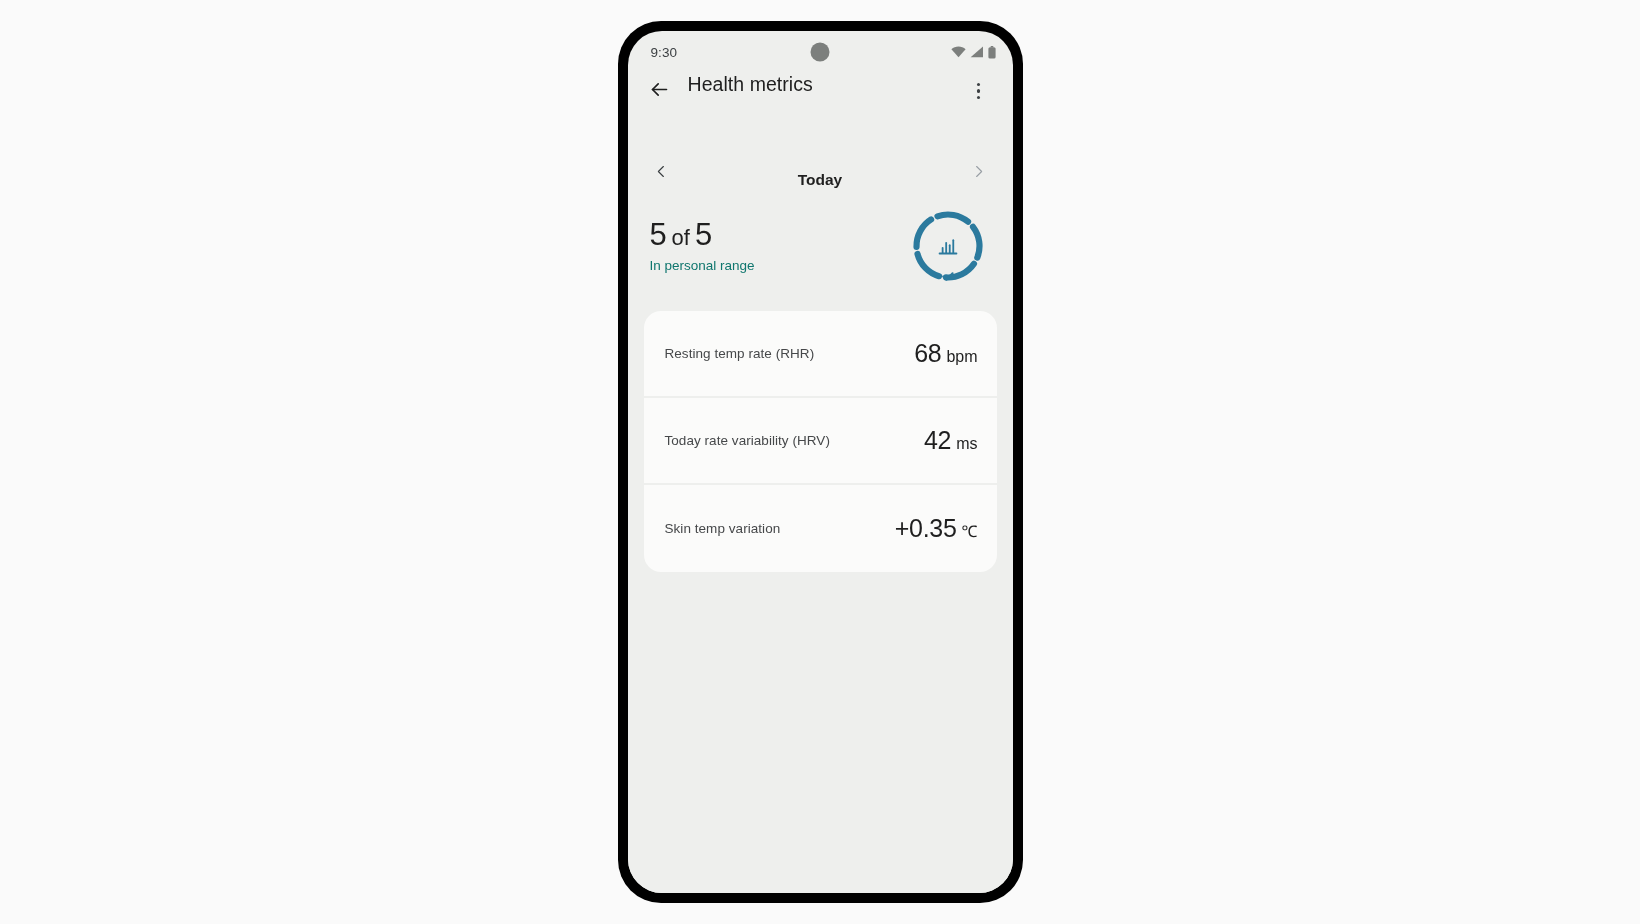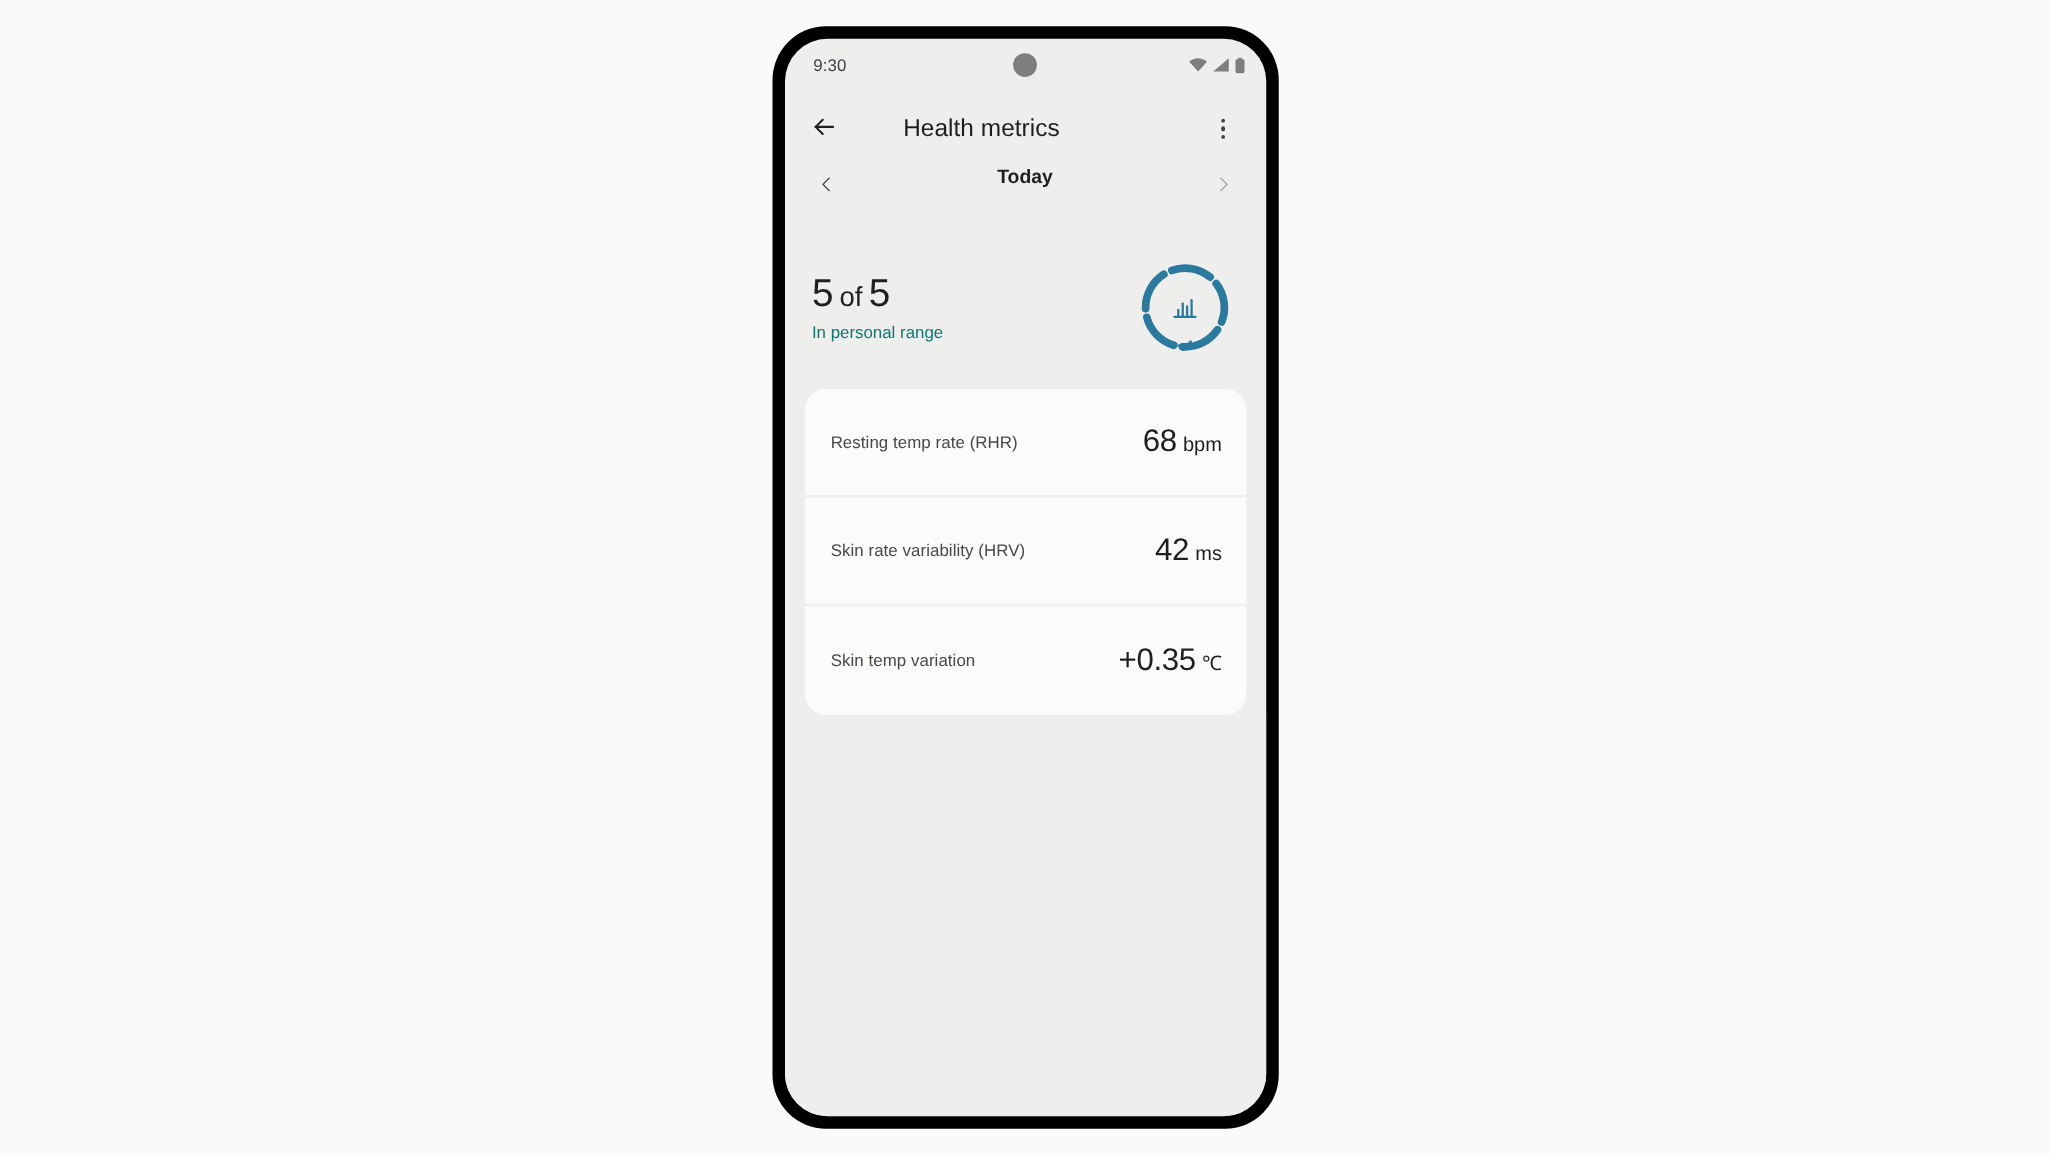--- a/index.html
+++ b/index.html
@@ -75,23 +75,21 @@
     gap: 4px;
   }
 
   .status-icons svg { display: block; }
 
   
   .app-bar {
     flex: none;
     height: 60px;
     display: flex;
-    align-items: center;
     padding: 0 16px 0 14px;
-    gap: 35px;
   }
 
   .icon-btn {
     width: 36px;
     height: 36px;
     display: flex;
     align-items: center;
     justify-content: center;
     border-radius: 50%;
     flex: none;
@@ -123,21 +121,21 @@
     height: 3.4px;
     border-radius: 50%;
     background: #3c4043;
   }
 
   
   .date-nav {
     flex: none;
     height: 56px;
     display: flex;
-    align-items: flex-start;
+    align-items: flex-end;
     padding: 0 18px;
   }
 
   .chev-btn {
     width: 32px;
     height: 32px;
     display: flex;
     align-items: center;
     justify-content: center;
     border: none;
@@ -353,21 +351,21 @@
 
     <div class="metrics">
         <div class="metric-row">
           <span class="metric-label">Resting temp rate (RHR)</span>
           <span class="metric-value">
             <span class="metric-number">68</span>
             <span class="metric-unit">bpm</span>
           </span>
         </div>
         <div class="metric-row">
-          <span class="metric-label">Skin rate variability (HRV)</span>
+          <span class="metric-label">Today rate variability (HRV)</span>
           <span class="metric-value">
             <span class="metric-number">42</span>
             <span class="metric-unit">ms</span>
           </span>
         </div>
         <div class="metric-row">
           <span class="metric-label">Skin temp variation</span>
           <span class="metric-value">
             <span class="metric-number">+0.35</span>
             <span class="metric-unit">℃</span>

